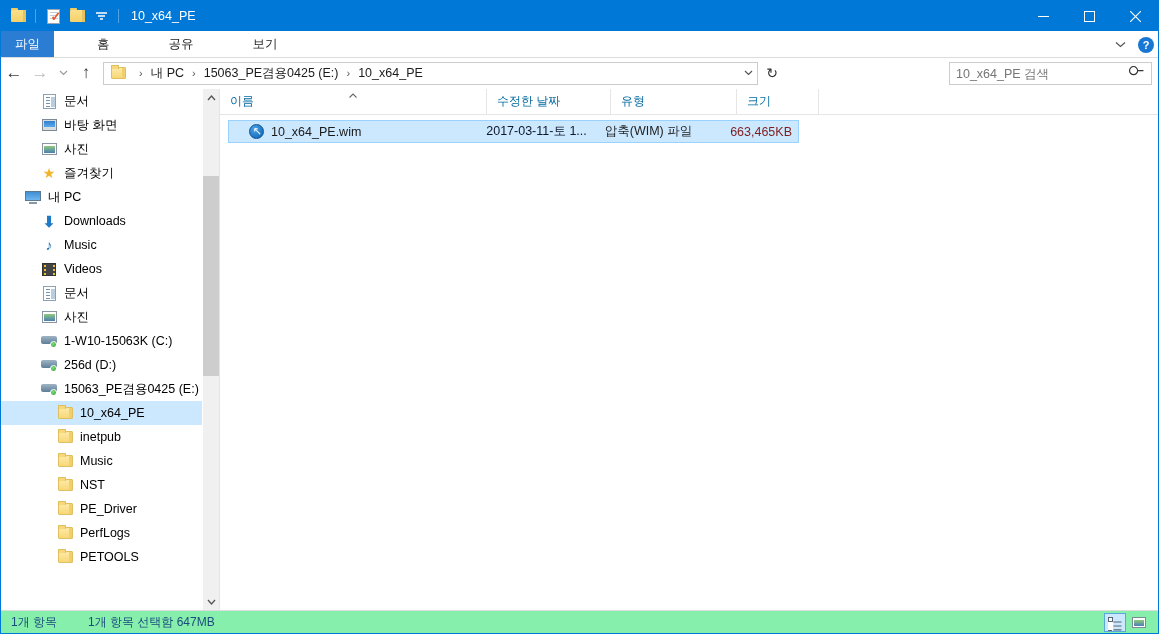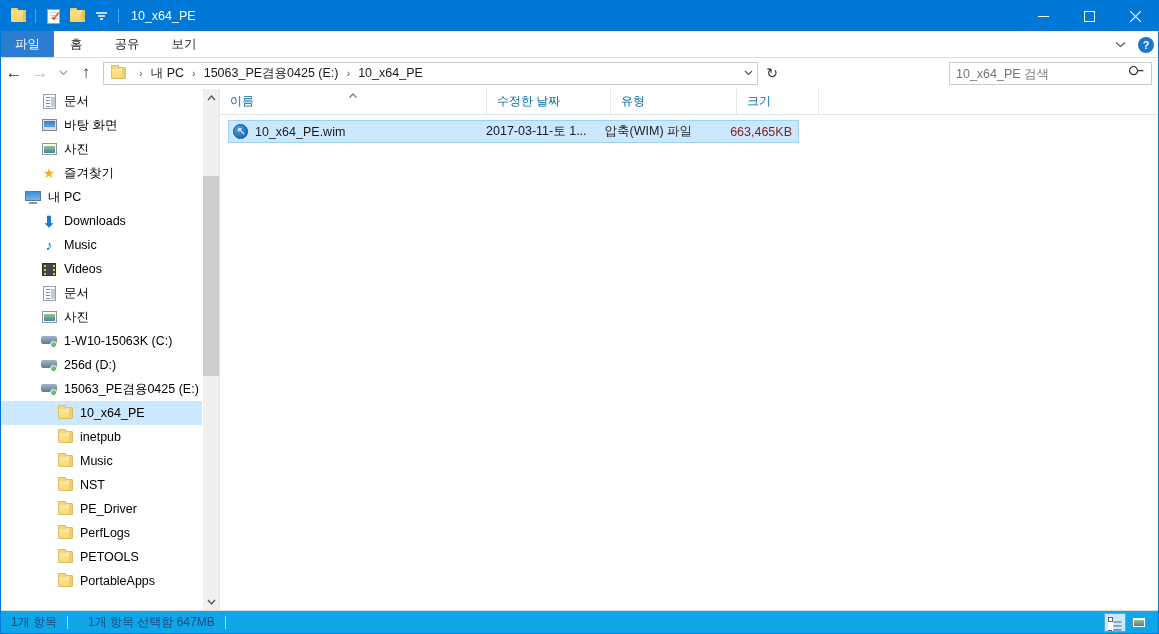--- a/index.html
+++ b/index.html
@@ -69,21 +69,21 @@
   }
   .doc-check::after{
     content:'✓'; position:absolute; left:3px; top:0px;
     font-size:13px; color:#e8582a; line-height:14px; font-weight:bold;
   }
 
   
   .tabbar {
     position:absolute; left:0; top:30px; width:1157px; height:27px;
     background:#ffffff; border-bottom:1px solid #dcdcdc;
-    display:flex; align-items:stretch;
+    display:flex; align-items:stretch;gap:27px;
   }
   .tab {
     display:flex; align-items:center; justify-content:center;
     padding: 0 16px; font-size:12.5px; color:#222;
     cursor:default;
   }
   .tab.file { background:#2b7cd3; color:#fff; font-size:12.5px; padding:0 14px; }
   .ribbon-right {
     position:absolute; right:4px; top:0; height:27px;
     display:flex; align-items:center; gap:10px;
@@ -260,40 +260,40 @@
   .col-tail { flex:1; }
 
   .rowzone { position:relative; }
   .filerow {
     display:flex; align-items:center; height:23px;
     background:#cce8ff; border:1px solid #99d1ff;
     width:571px; margin-left:8px; margin-top:5px;
     box-sizing:border-box;
   }
   .cell { font-size:12.5px; color:#1a1a1a; padding-left:2px; white-space:nowrap; overflow:hidden; }
-  .cell-name { width:256px; display:flex; align-items:center; padding-left:4px; }
+  .cell-name { width:256px; display:flex; align-items:center; padding-left:20px; }
   .cell-date { width:124px; text-align:right; padding-right:10px; color:#0f172a; }
   .cell-type { width:126px; padding-left:8px; color:#222; }
   .cell-size { width:82px; text-align:right; padding-right:6px; color:#7f1d1d; }
   .ic-wim {
     width:15px;height:15px;border-radius:50%;
     background:radial-gradient(circle at 35% 30%, #4aa3e8, #0a5fae);
     margin-right:7px;flex:0 0 15px;position:relative;
     border:1px solid #0a5296;
   }
   .ic-wim::after{
     content:'↘'; position:absolute; left:0; top:-1px; width:15px;
     text-align:center; color:#fff; font-size:11px; line-height:15px;
     transform: rotate(180deg);
   }
 
   
   .statusbar {
     position:absolute; left:0; bottom:0; width:1157px; height:23px;
-    background:#0ea5e9; border-top:1px solid #dcdcdc;
+    background:#86efac; border-top:1px solid #dcdcdc;
     display:flex; align-items:center;
   }
   .status-text {
     font-size:12px; color:#1b4b7d; padding-left:10px; white-space:nowrap;
   }
   .status-sep { width:1px; height:13px; background:#c8c8c8; margin:0 10px; }
   .view-btns {
     position:absolute; right:8px; top:2px; display:flex; gap:2px;
   }
   .view-btn {
@@ -532,26 +532,20 @@
             <span class="ti-icon">
               <span class="ic-folder"></span>
             </span>
             <span>PerfLogs</span>
           </div>
           <div class="tree-item lvl3">
             <span class="ti-icon">
               <span class="ic-folder"></span>
             </span>
             <span>PETOOLS</span>
-          </div>
-          <div class="tree-item lvl3">
-            <span class="ti-icon">
-              <span class="ic-folder"></span>
-            </span>
-            <span>PortableApps</span>
           </div>
         </div>
 
       <div class="sb-scroll">
         <div class="sb-arrow up">
           <svg width="9" height="6" viewBox="0 0 9 6">
               <path d="M1 5 L4.5 1 L8 5" stroke="#555" stroke-width="1.3" fill="none"></path>
             </svg>
         </div>
         <div class="sb-thumb" style="top:87px;height:200px;"></div>

